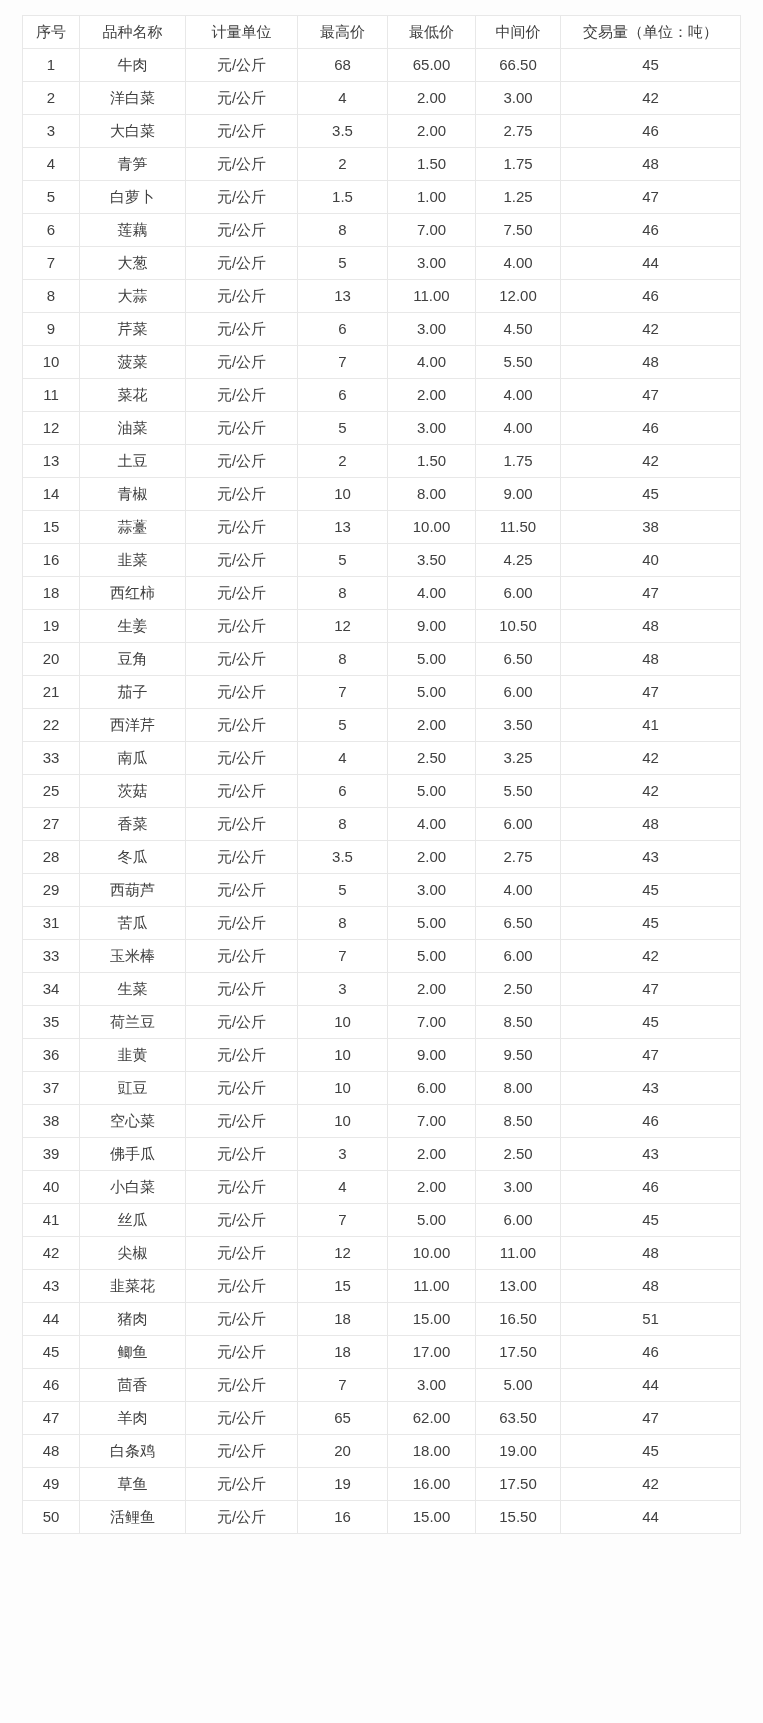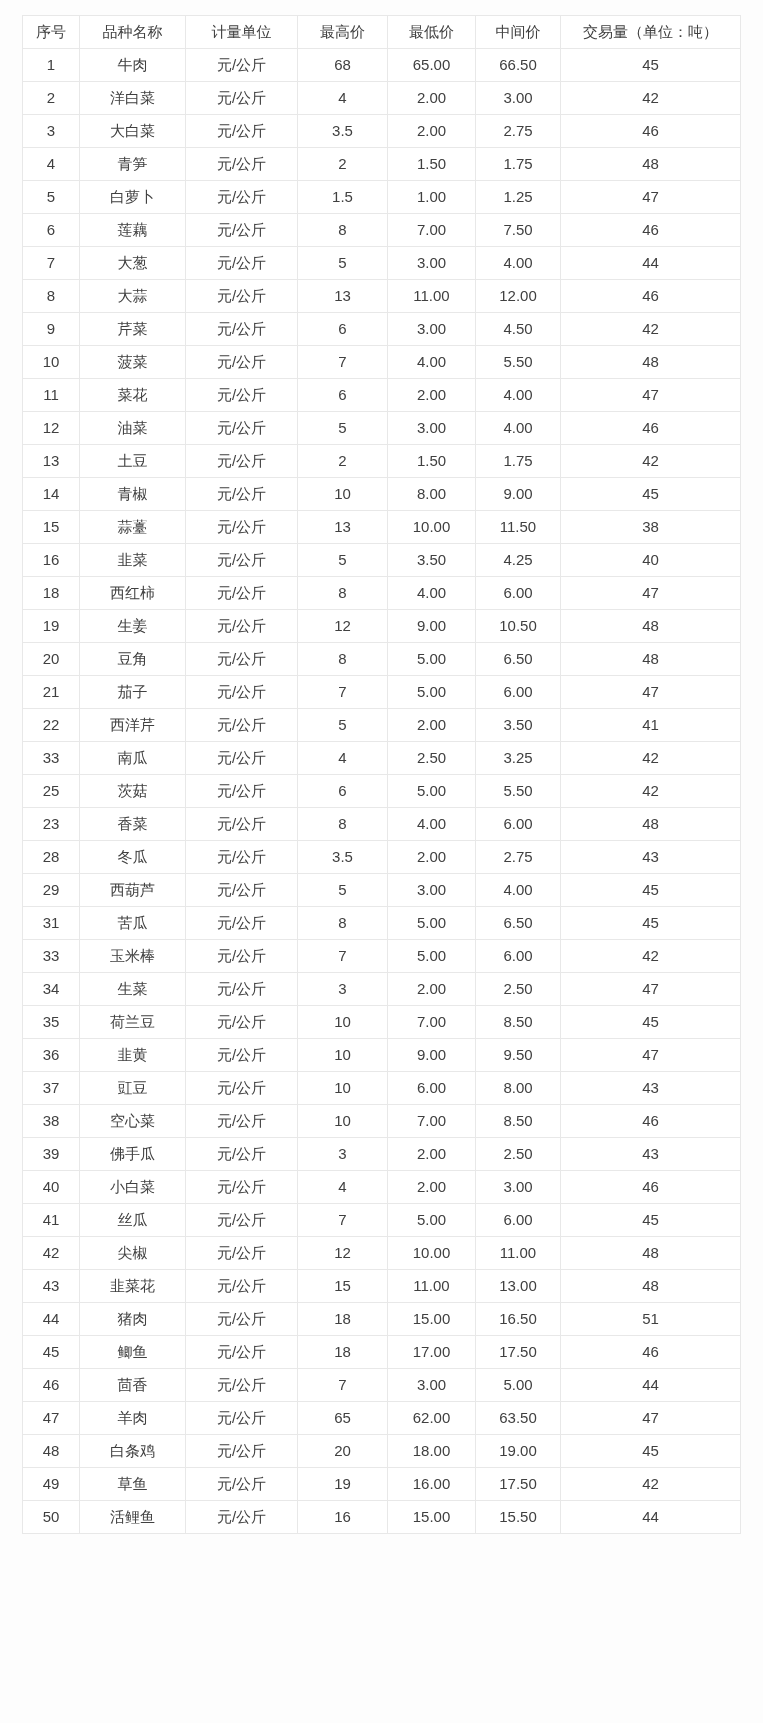--- a/index.html
+++ b/index.html
@@ -267,21 +267,21 @@
         <tr>
           <td>25</td>
           <td>茨菇</td>
           <td>元/公斤</td>
           <td>6</td>
           <td>5.00</td>
           <td>5.50</td>
           <td>42</td>
         </tr>
         <tr>
-          <td>23</td>
+          <td>27</td>
           <td>香菜</td>
           <td>元/公斤</td>
           <td>8</td>
           <td>4.00</td>
           <td>6.00</td>
           <td>48</td>
         </tr>
         <tr>
           <td>28</td>
           <td>冬瓜</td>

